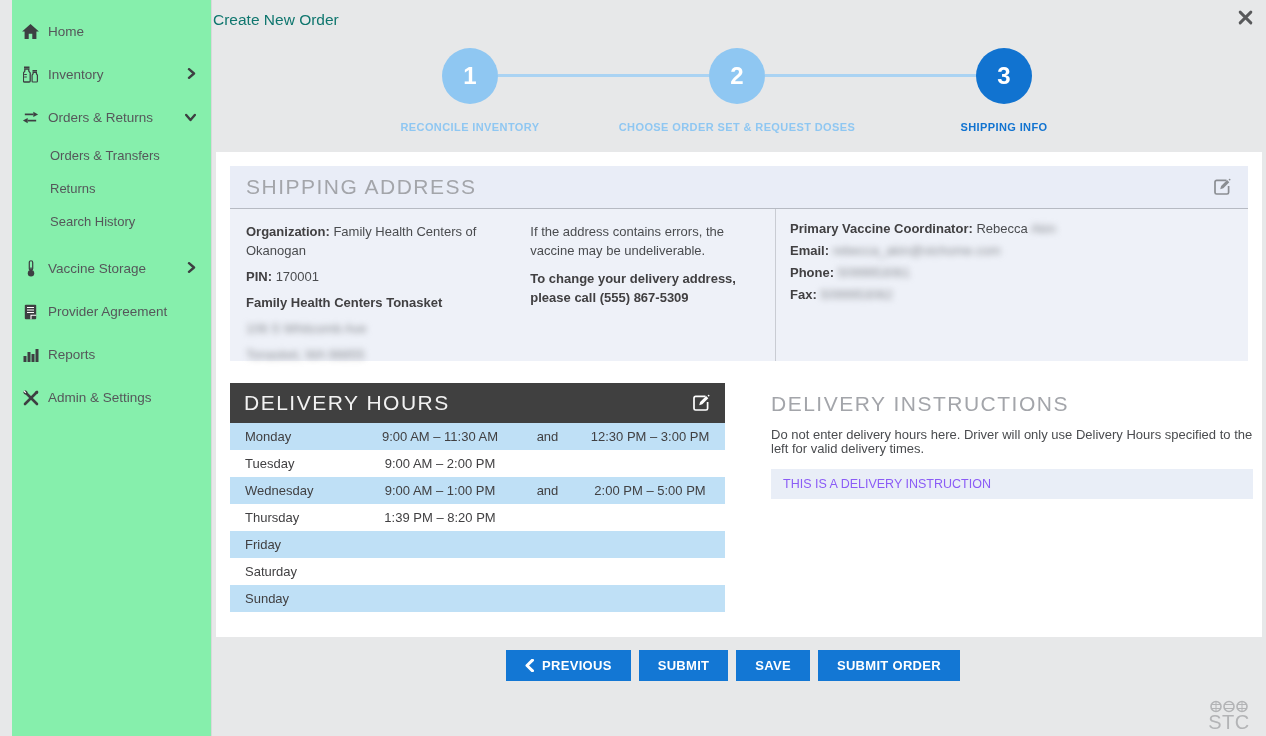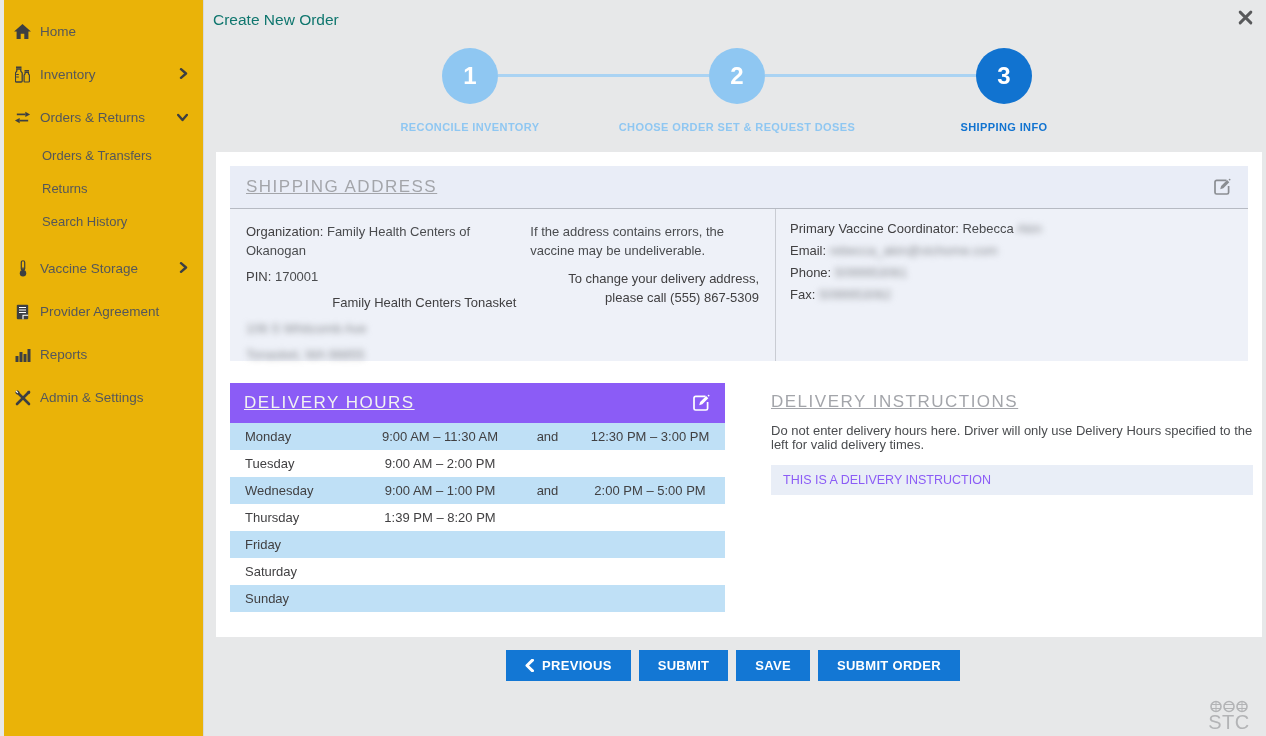--- a/index.html
+++ b/index.html
@@ -1,21 +1,21 @@
 <!DOCTYPE html>
 <html><head>
 <meta charset="utf-8">
 <style>
   * { margin:0; padding:0; box-sizing:border-box; }
   html,body { width:1266px; height:736px; overflow:hidden;
     font-family:"Liberation Sans", sans-serif; background:#e7e8e9; }
 
   
-  .sidebar { position:absolute; left:4px; top:0; width:200px; height:736px;
-    background:#eab308; border-right:1px solid #d8d9da; padding-top:10px;text-align:center; }
+  .sidebar { position:absolute; left:12px; top:0; width:200px; height:736px;
+    background:#86efac; border-right:1px solid #d8d9da; padding-top:10px;text-align:center; }
   .nav-item { height:43px; display:flex; align-items:center; padding-left:10px;
     color:#55575a; font-size:13.5px; cursor:pointer; }
   .nav-item .ico { width:17px; height:17px; margin-right:9px; color:#3d3f42;
     display:flex; align-items:center; justify-content:center; flex:0 0 17px; }
   .nav-item .chev { margin-left:auto; margin-right:15px; color:#3d3f42; }
   .sub-item { height:33px; display:flex; align-items:center; padding-left:38px;
     color:#55575a; font-size:13px; cursor:pointer; }
   .nav-gap { height:9px; }
 
   
@@ -32,37 +32,37 @@
   .step-label { position:absolute; top:121px; width:320px; text-align:center;
     font-size:11px; font-weight:bold; letter-spacing:.4px; color:#8fc7f2; }
   .step-label.active { color:#1173d0; }
 
   
   .card { position:absolute; left:16px; top:152px; width:1046px; height:485px;
     background:#ffffff; padding:14px; }
 
   .ship-header { height:43px; background:#e9edf7; border-bottom:1px solid #b6bac3;
     display:flex; align-items:center; padding:0 16px; }
-  .thin-title { font-size:17px; font-weight:100; letter-spacing:1.5px; color:#a3a5aa;text-decoration:underline; }
+  .thin-title { font-size:21px; font-weight:100; letter-spacing:1.5px; color:#a3a5aa; }
   .edit-icon { margin-left:auto; color:#8a8d92; cursor:pointer; display:flex; }
 
   .ship-body { height:152px; background:#eef1f8; display:flex; }
   .ship-left { flex:0 0 546px; display:flex; border-right:1px solid #c9ccd3; }
   .addr { flex:0 0 54%; padding:13px 8px 0 16px; font-size:13px; color:#4a4c4f; }
   .addr p { margin-bottom:7px; line-height:19px; }
-  .lbl { font-weight:normal; color:#414042;text-align:right; }
+  .lbl { font-weight:bold; color:#414042; }
   .note { flex:1; padding:13px 16px 0 6px; font-size:13px; color:#4a4c4f; }
   .note p { line-height:19px; margin-bottom:9px; }
   .ship-right { flex:1; padding:13px 0 0 14px; font-size:13px; color:#4a4c4f; }
   .ship-right p { margin-bottom:8px; line-height:14px; }
   .blurred { filter:blur(3px); color:#8a8d92; user-select:none; }
 
   .lower { display:flex; margin-top:22px; }
   .dh { flex:0 0 495px; }
-  .dh-header { height:40px; background:#8b5cf6; display:flex; align-items:center; padding:0 14px; }
+  .dh-header { height:40px; background:#404040; display:flex; align-items:center; padding:0 14px; }
   .dh-header .thin-title { color:#f2f2f2; }
   .dh-header .edit-icon { color:#ffffff; }
   .dh-row { height:27px; display:grid; grid-template-columns:130px 160px 55px 150px;
     align-items:center; font-size:13px; color:#414042; }
   .dh-row:nth-child(odd) { background:#bfe0f6; }
   .dh-row .day { padding-left:15px; }
   .dh-row .t { text-align:center; }
 
   .di { flex:1; margin-left:46px; padding-top:9px; }
   .di-note { margin-top:12px; font-size:13px; color:#4a4c4f; line-height:14px; width:482px; }

